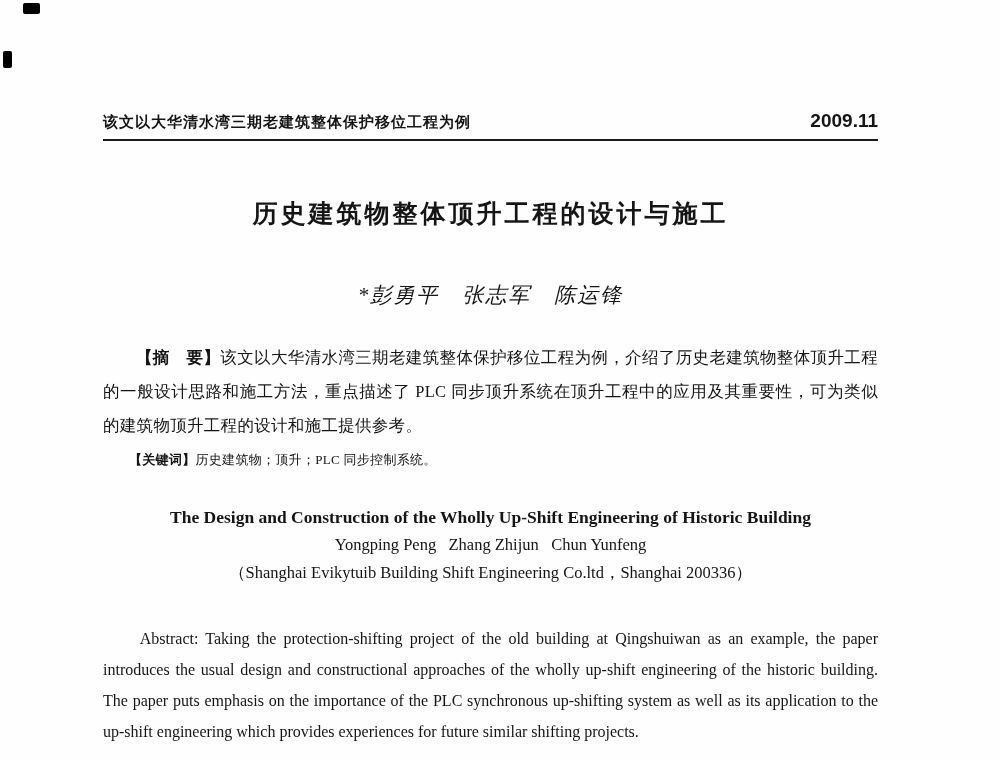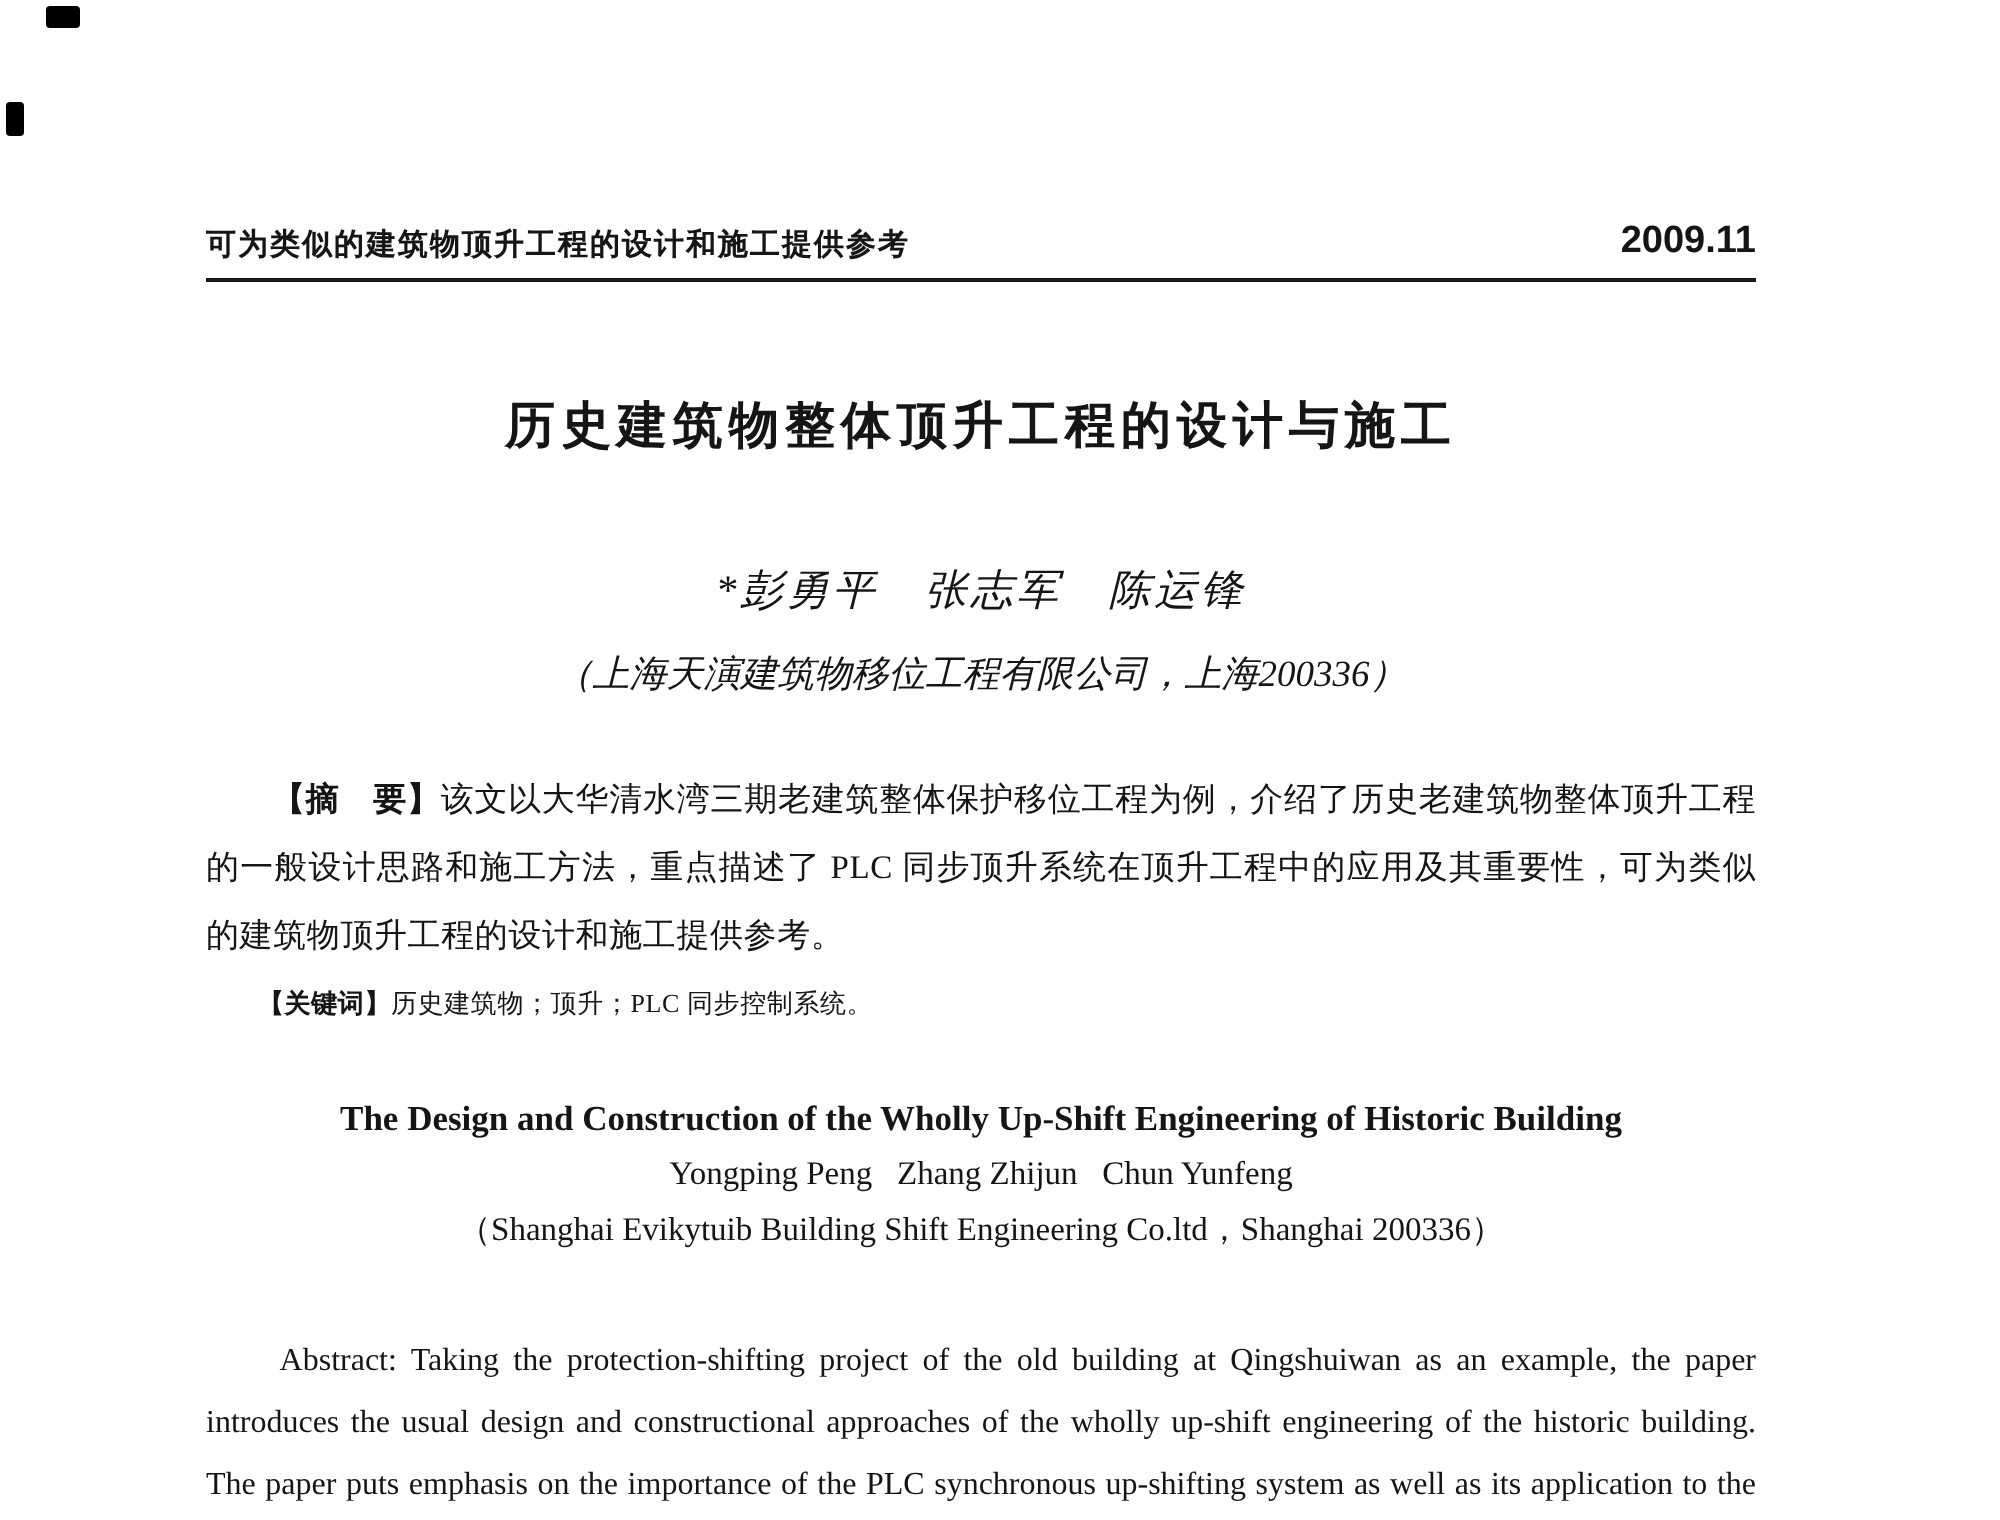--- a/index.html
+++ b/index.html
@@ -112,30 +112,29 @@
 <body>
 
 <div class="page">
 
   <div class="artifact artifact-1"></div>
   <div class="artifact artifact-2"></div>
 
   <div class="content">
 
     <div class="page-header">
-      <span class="conference-name">可为类似的建筑物顶升工程的设计和施工提供参考</span>
+      <span class="conference-name">该文以大华清水湾三期老建筑整体保护移位工程为例</span>
       <span class="issue-date">2009.11</span>
     </div>
     <hr class="header-rule">
 
     <h1 class="title-cn">历史建筑物整体顶升工程的设计与施工</h1>
 
     <div class="authors-cn">*彭勇平　张志军　陈运锋</div>
 
-    <div class="affiliation-cn">（上海天演建筑物移位工程有限公司，上海200336）</div>
 
     <p class="abstract-cn"><span class="label">【摘　要】</span><span>该文以大华清水湾三期老建筑整体保护移位工程为例，介绍了历史老建筑物整体顶升工程的一般设计思路和施工方法，重点描述了 PLC 同步顶升系统在顶升工程中的应用及其重要性，可为类似的建筑物顶升工程的设计和施工提供参考。</span></p>
 
     <p class="keywords-cn"><span class="label">【关键词】</span><span>历史建筑物；顶升；PLC 同步控制系统。</span></p>
 
     <div class="title-en">The Design and Construction of the Wholly Up-Shift Engineering of Historic Building</div>
 
     <div class="authors-en">Yongping Peng   Zhang Zhijun   Chun Yunfeng</div>
 
     <div class="affiliation-en">（Shanghai Evikytuib Building Shift Engineering Co.ltd，Shanghai 200336）</div>

